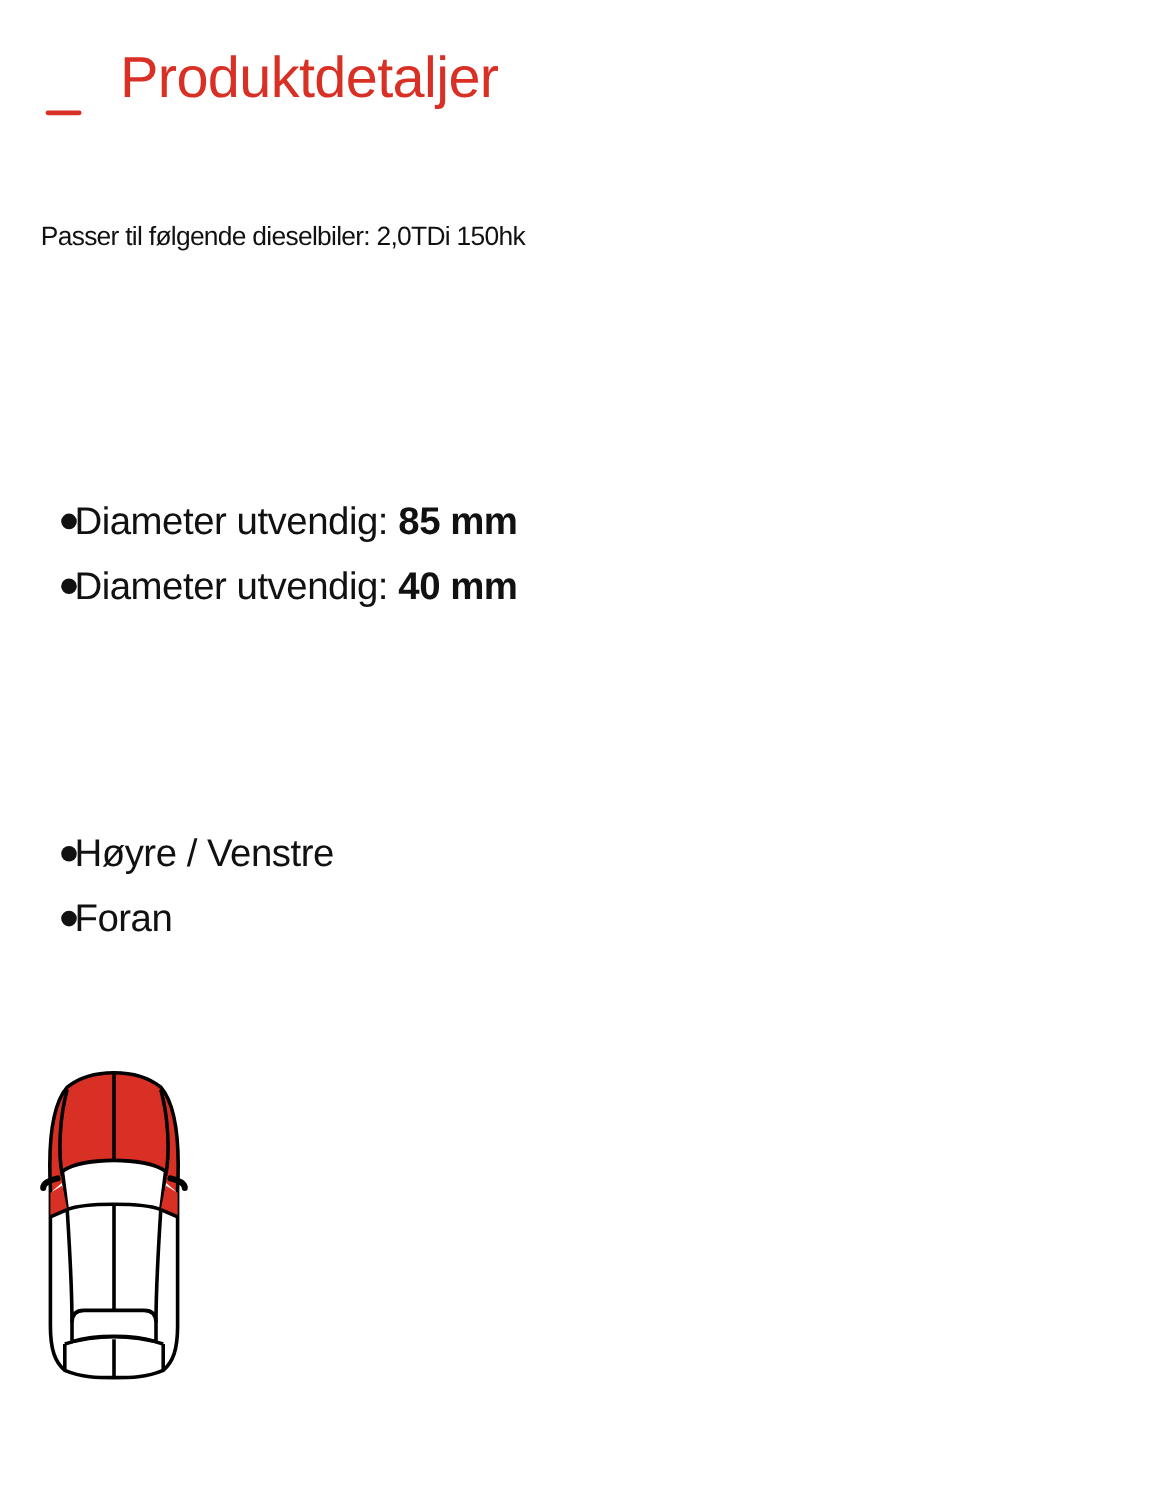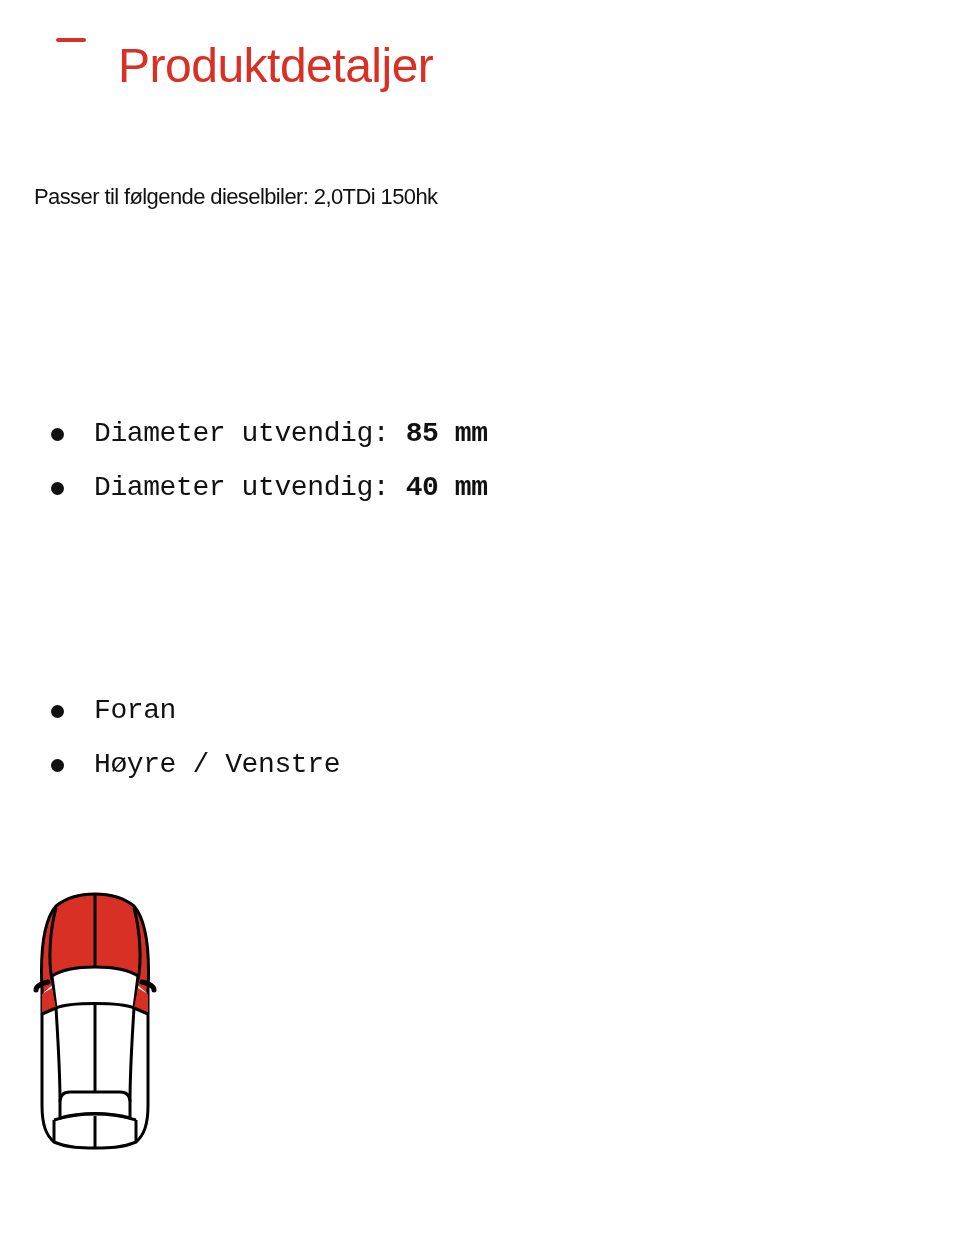--- a/index.html
+++ b/index.html
@@ -2,41 +2,41 @@
 <html><head>
 <meta charset="utf-8">
 <style>
   html, body { margin: 0; padding: 0; background: #ffffff; }
   body {
     width: 960px; height: 1243px; position: relative; overflow: hidden;
     font-family: "Liberation Sans", "DejaVu Sans", sans-serif;
     color: #111111;
   }
   .header {
-    position: absolute; left: 56px; top: 36px;
-    display: flex; align-items: flex-start;
+    position: absolute; left: 38px; top: 36px;
+    display: flex; align-items: flex-end;
     color: #d93025; cursor: pointer;
   }
   .header .dash {
     display: inline-block; width: 30px; height: 4px; background: #d93025;
     border-radius: 2px; margin-right: 32px; margin-top: 2px;
   }
   .header .title {
     font-size: 48px; line-height: 60px; letter-spacing: -0.5px;
   }
   .desc {
     position: absolute; left: 34px; top: 170px; width: 760px;
     font-size: 22px; line-height: 54px; letter-spacing: -0.6px;
   }
   ul.specs {
     position: absolute; left: 0; margin: 0; padding: 0; list-style: none;
   }
   ul.specs li {
-    position: relative; padding-left: 94px;
-    font-size: 28px; line-height: 54px; letter-spacing: -0.4px; font-family: Liberation Mono, monospace;
+    position: relative; padding-left: 62px;
+    font-size: 32px; line-height: 54px; letter-spacing: -0.4px;
   }
   ul.specs li .bullet {
     position: absolute; left: 51px; top: 21px; width: 13px; height: 13px;
     background: #111; border-radius: 50%;
   }
   ul.specs li b { font-weight: bold; }
   #list-1 { top: 407px; }
   #list-2 { top: 684px; }
   .car {
     position: absolute; left: 30px; top: 890px; width: 130px; height: 262px;
@@ -63,25 +63,25 @@
   <li>
     <span class="bullet"></span>
     <span>Diameter utvendig:</span>
     <b> 40 mm</b>
   </li>
 </ul>
 
 <ul class="specs" id="list-2">
   <li>
     <span class="bullet"></span>
-    <span>Foran</span>
+    <span>Høyre / Venstre</span>
   </li>
   <li>
     <span class="bullet"></span>
-    <span>Høyre / Venstre</span>
+    <span>Foran</span>
   </li>
 </ul>
 
 <div class="car">
   <svg width="130" height="262" viewBox="0 0 130 262" fill="none" stroke="#000" stroke-width="3" stroke-linejoin="round">
 
     <path d="M12 96 C10 60 14 30 26 16 C40 6 52 4 65 4 C78 4 90 6 104 16 C116 30 120 60 118 96 L118 104 L104 92 C90 82 40 82 26 92 L12 104 Z" fill="#d93025" stroke="none"></path>
 
     <path d="M65 4 C50 4 36 8 26 16 C14 30 10 60 12 100 L12 215 C12 235 16 245 24 252 C38 258 52 258 65 258 C78 258 92 258 106 252 C114 245 118 235 118 215 L118 100 C120 60 116 30 104 16 C94 8 80 4 65 4 Z" fill="none"></path>
 

